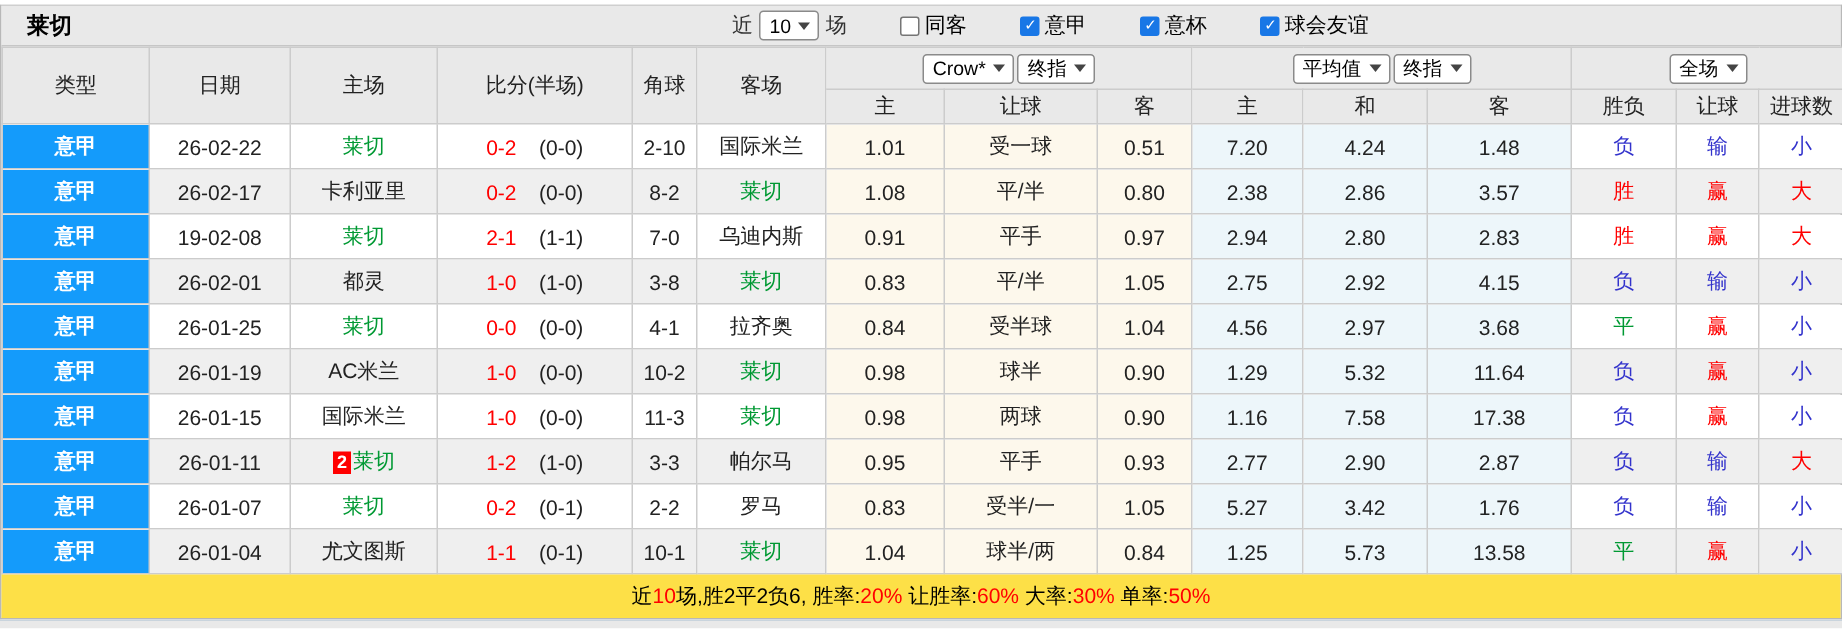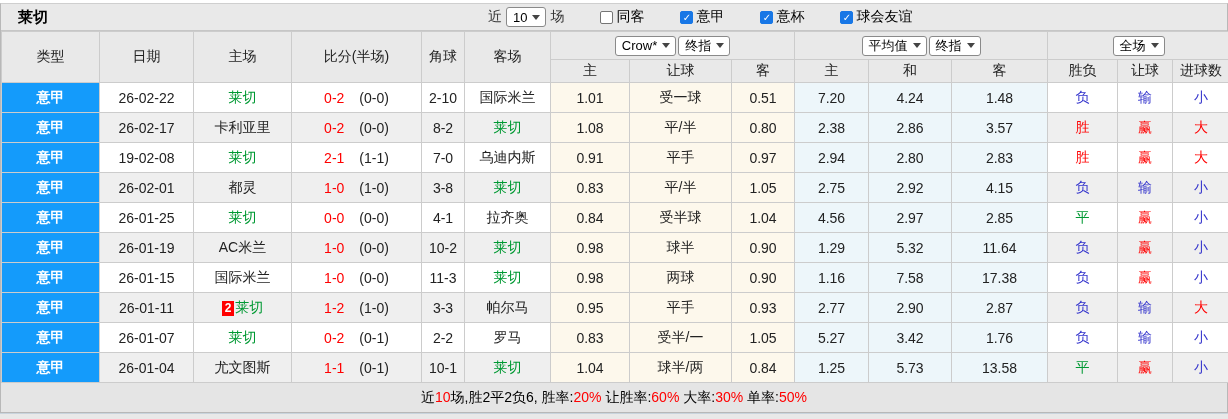--- a/index.html
+++ b/index.html
@@ -62,21 +62,21 @@
   .badge {
     display:inline-block; background:var(--score-red,#ff0000); color:#fff;
     font-size:12px; line-height:15px; padding:0 3px; margin-right:1px; font-weight:bold;
   }
   .c-red   { color:var(--outcome-red,#ff0000); }
   .c-blue  { color:var(--outcome-blue,#3333cc); }
   .c-green { color:var(--outcome-green,#009933); }
 
   
   .summary {
-    height:29px; line-height:28px; text-align:center; background:#e5e5e5; color:#000;
+    height:29px; line-height:28px; text-align:center; background:#fde047; color:#000;
   }
   .summary .red { color:var(--summary-red,#ff0000); }
   .bottom-strip { height:6px; background:#e9e9e9; border-top:1px solid #c9d4dd; }
 </style>
 </head>
 <body>
 
 <div class="page">
   <div class="panel">
 
@@ -261,21 +261,21 @@
     <td class="c-plain">26-01-25</td>
     <td class="c-plain"><span class="subject">莱切</span></td>
     <td class="c-plain"><span class="ft">0-0</span><span class="ht">(0-0)</span></td>
     <td class="c-plain">4-1</td>
     <td class="c-plain"><span>拉齐奥</span></td>
     <td class="c-asian">0.84</td>
     <td class="c-asian">受半球</td>
     <td class="c-asian">1.04</td>
     <td class="c-euro">4.56</td>
     <td class="c-euro">2.97</td>
-    <td class="c-euro">2.85</td>
+    <td class="c-euro">3.68</td>
     <td class="c-plain c-green">平</td>
     <td class="c-plain c-red">赢</td>
     <td class="c-plain c-blue">小</td>
   </tr>
           <tr>
     <td class="c-league">意甲</td>
     <td class="c-plain">26-01-19</td>
     <td class="c-plain"><span>AC米兰</span></td>
     <td class="c-plain"><span class="ft">1-0</span><span class="ht">(0-0)</span></td>
     <td class="c-plain">10-2</td>

